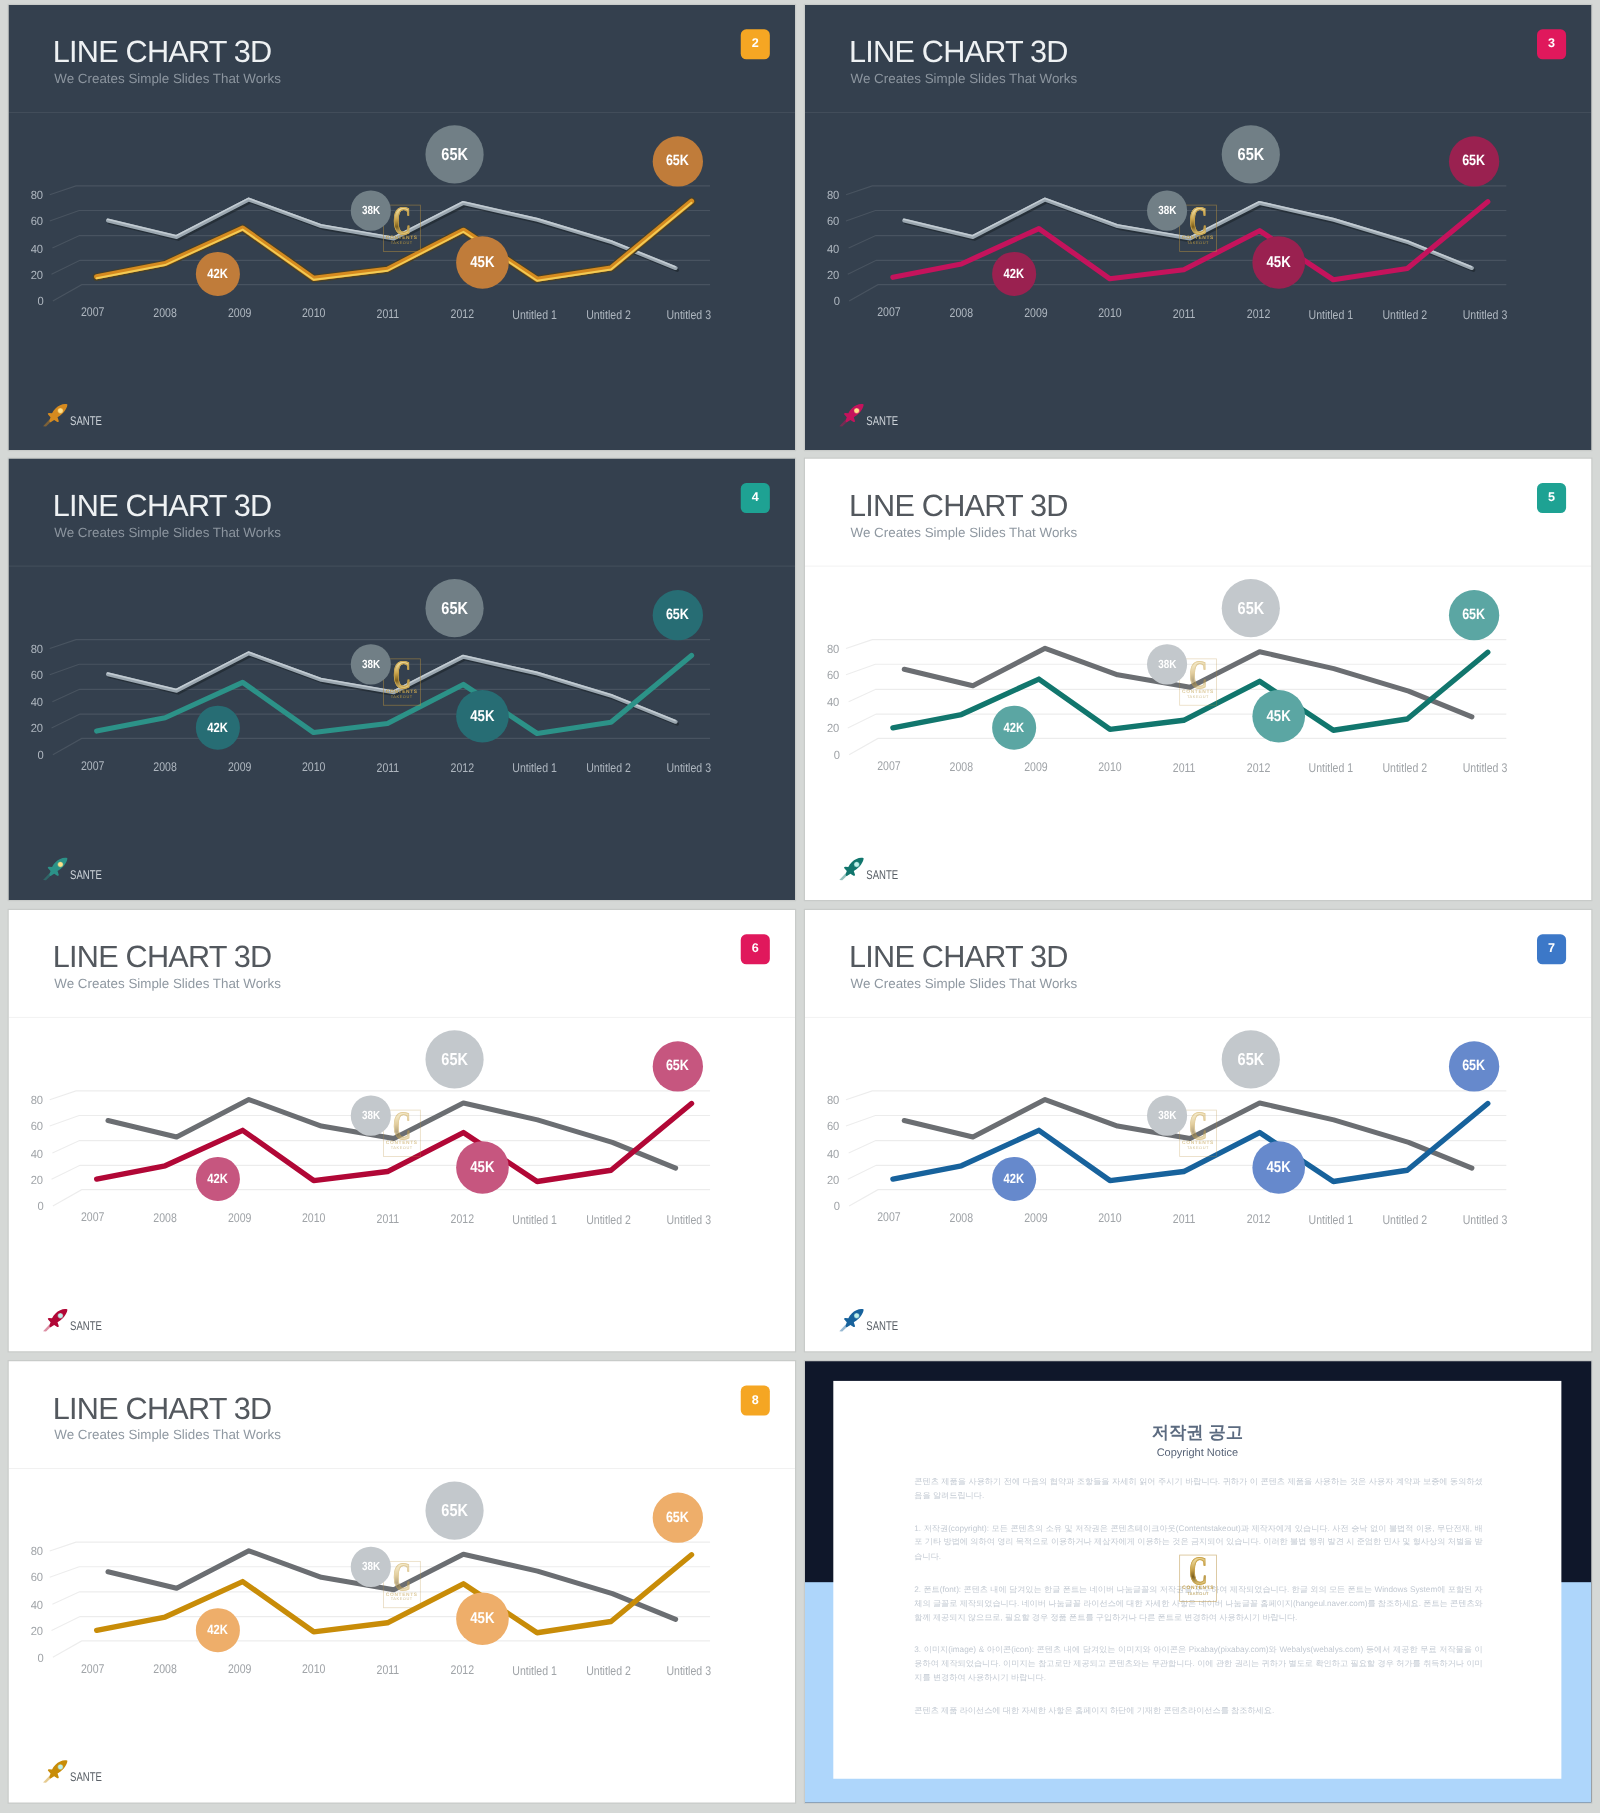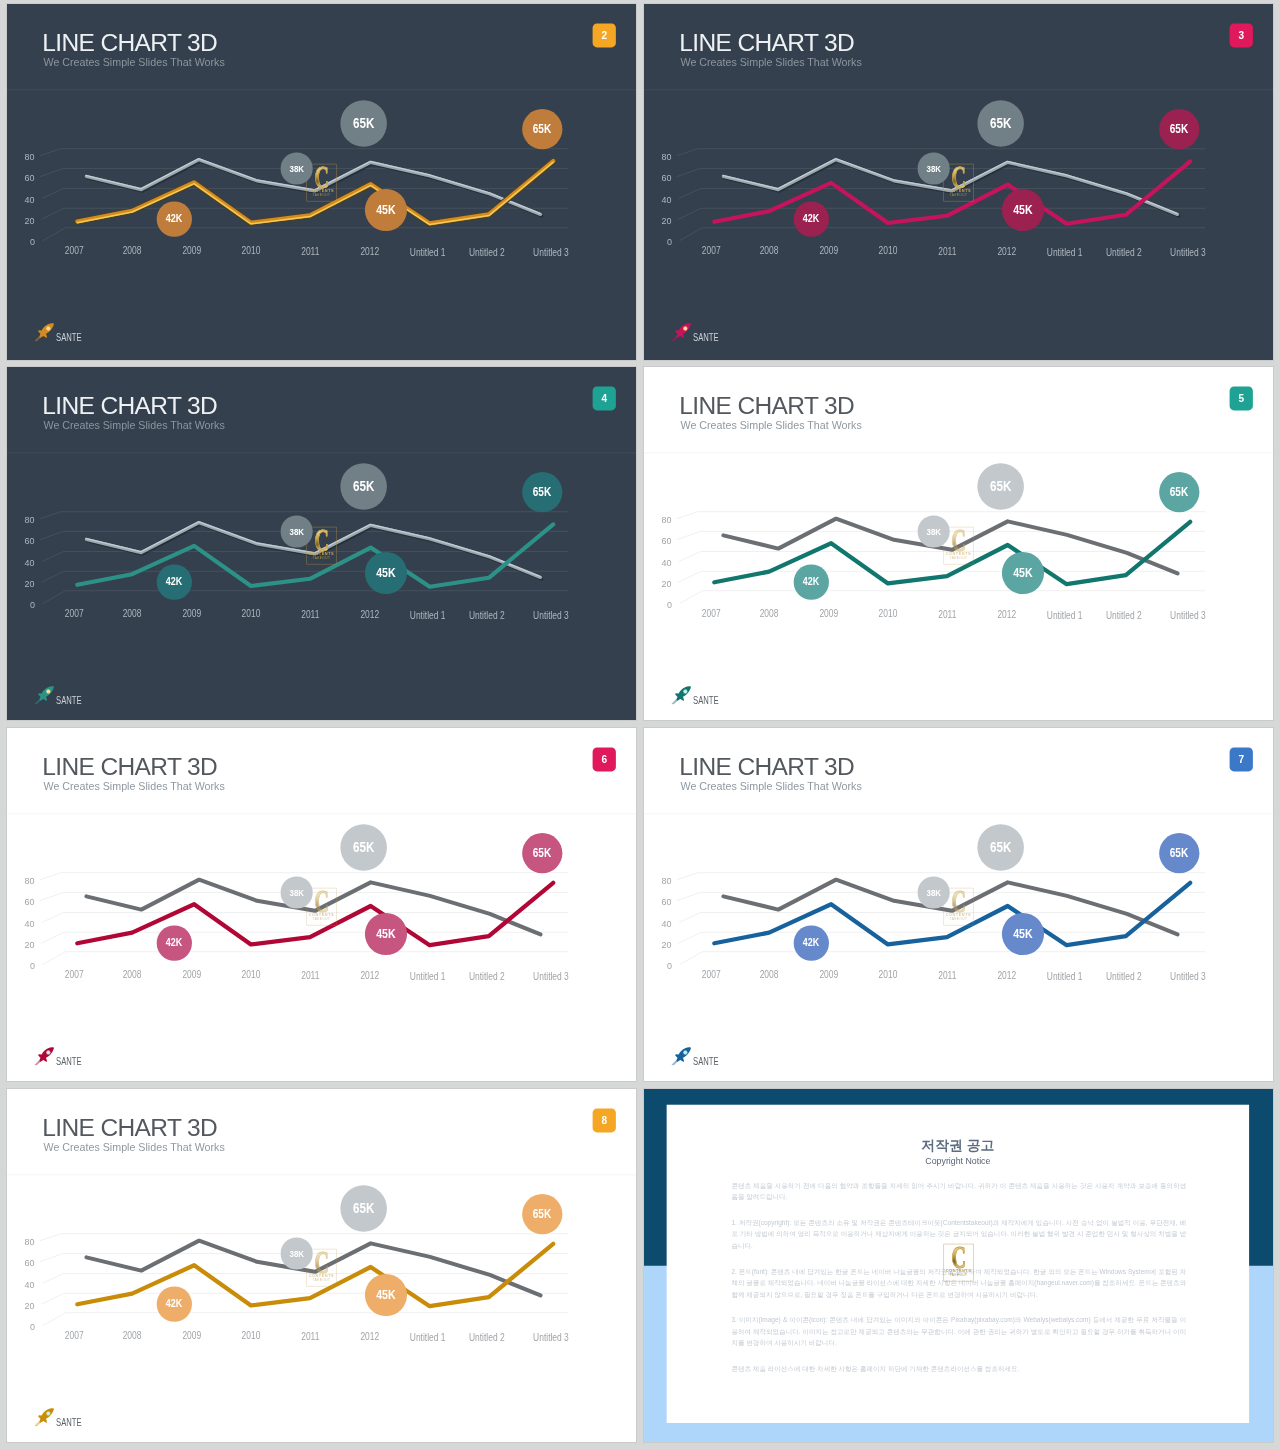--- a/index.html
+++ b/index.html
@@ -609,21 +609,21 @@
               <path d="M9.0 22.8 L-3.0 35.5 L1.6 36.0 L13.4 24.6 Z" fill="#c88c08" opacity=".45"></path>
               <path d="M34.5 1.4 C29.4 -0.2 21.8 2.2 16.3 7.7 C14.0 10.0 12.2 12.6 11.0 15.2 L6.2 14.7 C4.7 14.6 3.9 16.2 4.8 17.3 L8.6 21.4 L6.9 27.0 C6.5 28.5 8.1 29.6 9.3 28.8 L14.3 25.7 L19.1 28.8 C20.4 29.5 21.8 28.4 21.3 27.0 L19.5 21.3 C22.3 19.9 25.1 17.9 27.6 15.4 C33.1 9.9 35.6 2.6 34.5 1.4 Z" fill="#c88c08"></path>
               <circle cx="24.0" cy="11.2" r="4.3" fill="#bff0ea"></circle>
               <circle cx="24.0" cy="11.2" r="4.3" fill="none" stroke="#c88c08" stroke-width="1.3" opacity=".55"></circle>
             </svg>
           </div>
           <span class="lbl" style="position: absolute; left: 78px; top: 521px; color: rgb(90, 96, 103); font-size: 16px; line-height: 18px; transform: scaleX(0.76); transform-origin: 0px 0px; letter-spacing: 0px; font-weight: 400;">SANTE</span>
         </div>
     </div>
   </div>
-    <div class="slide r3 c1 h353" style="background: #0c4a6e;">
+    <div class="slide r3 c1 h353" style="background: #0f172a;">
       <div class="canvas">
         <div style="position: absolute; inset: 281px 0px 0px; background: rgb(174, 214, 251);"></div>
         <div style="position: absolute; left: 36px; top: 25px; width: 926px; height: 506px; background: rgb(255, 255, 255);">
           <div style="position: absolute; left: 0px; right: 0px; top: 52px; text-align: center; font-size: 22px; line-height: 26px; font-weight: 700; color: rgb(92, 107, 128);">저작권 공고</div>
           <div style="position: absolute; left: 0px; right: 0px; top: 82px; text-align: center; font-size: 14px; line-height: 16px; color: rgb(86, 98, 118);">Copyright Notice</div>
           <div style="position: absolute; left: 103px; top: 120px; width: 723px; font-size: 10.4px; line-height: 17.8px; color: rgb(194, 201, 210); text-align: justify;">
             <div style="margin-bottom: 24px;">콘텐츠 제품을 사용하기 전에 다음의 협약과 조항들을 자세히 읽어 주시기 바랍니다. 귀하가 이 콘텐츠 제품을 사용하는 것은 사용자 계약과 보증에 동의하셨음을 알려드립니다.</div>
             <div style="margin-bottom: 24px;">1. 저작권(copyright): 모든 콘텐츠의 소유 및 저작권은 콘텐츠테이크아웃(Contentstakeout)과 제작자에게 있습니다. 사전 승낙 없이 불법적 이용, 무단전재, 배포 기타 방법에 의하여 영리 목적으로 이용하거나 제삼자에게 이용하는 것은 금지되어 있습니다. 이러한 불법 행위 발견 시 준엄한 민사 및 형사상의 처벌을 받습니다.</div>
             <div style="margin-bottom: 24px;">2. 폰트(font): 콘텐츠 내에 담겨있는 한글 폰트는 네이버 나눔글꼴의 저작권을 준수하여 제작되었습니다. 한글 외의 모든 폰트는 Windows System에 포함된 자체의 글꼴로 제작되었습니다. 네이버 나눔글꼴 라이선스에 대한 자세한 사항은 네이버 나눔글꼴 홈페이지(hangeul.naver.com)를 참조하세요. 폰트는 콘텐츠와 함께 제공되지 않으므로, 필요할 경우 정품 폰트를 구입하거나 다른 폰트로 변경하여 사용하시기 바랍니다.</div>
             <div style="margin-bottom: 24px;">3. 이미지(image) &amp; 아이콘(icon): 콘텐츠 내에 담겨있는 이미지와 아이콘은 Pixabay(pixabay.com)와 Webalys(webalys.com) 등에서 제공한 무료 저작물을 이용하여 제작되었습니다. 이미지는 참고로만 제공되고 콘텐츠와는 무관합니다. 이에 관한 권리는 귀하가 별도로 확인하고 필요할 경우 허가를 취득하거나 이미지를 변경하여 사용하시기 바랍니다.</div>

